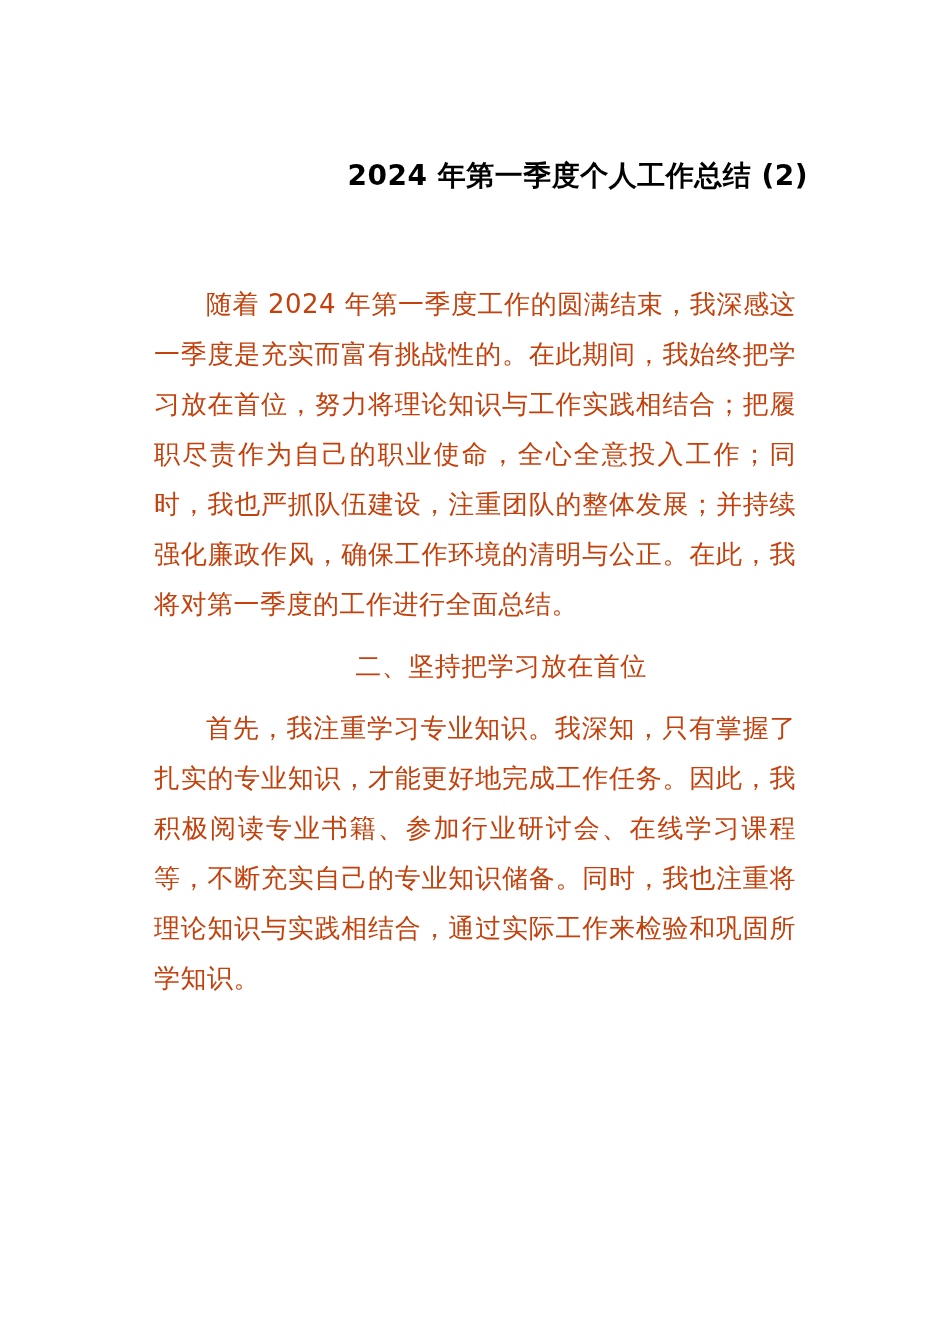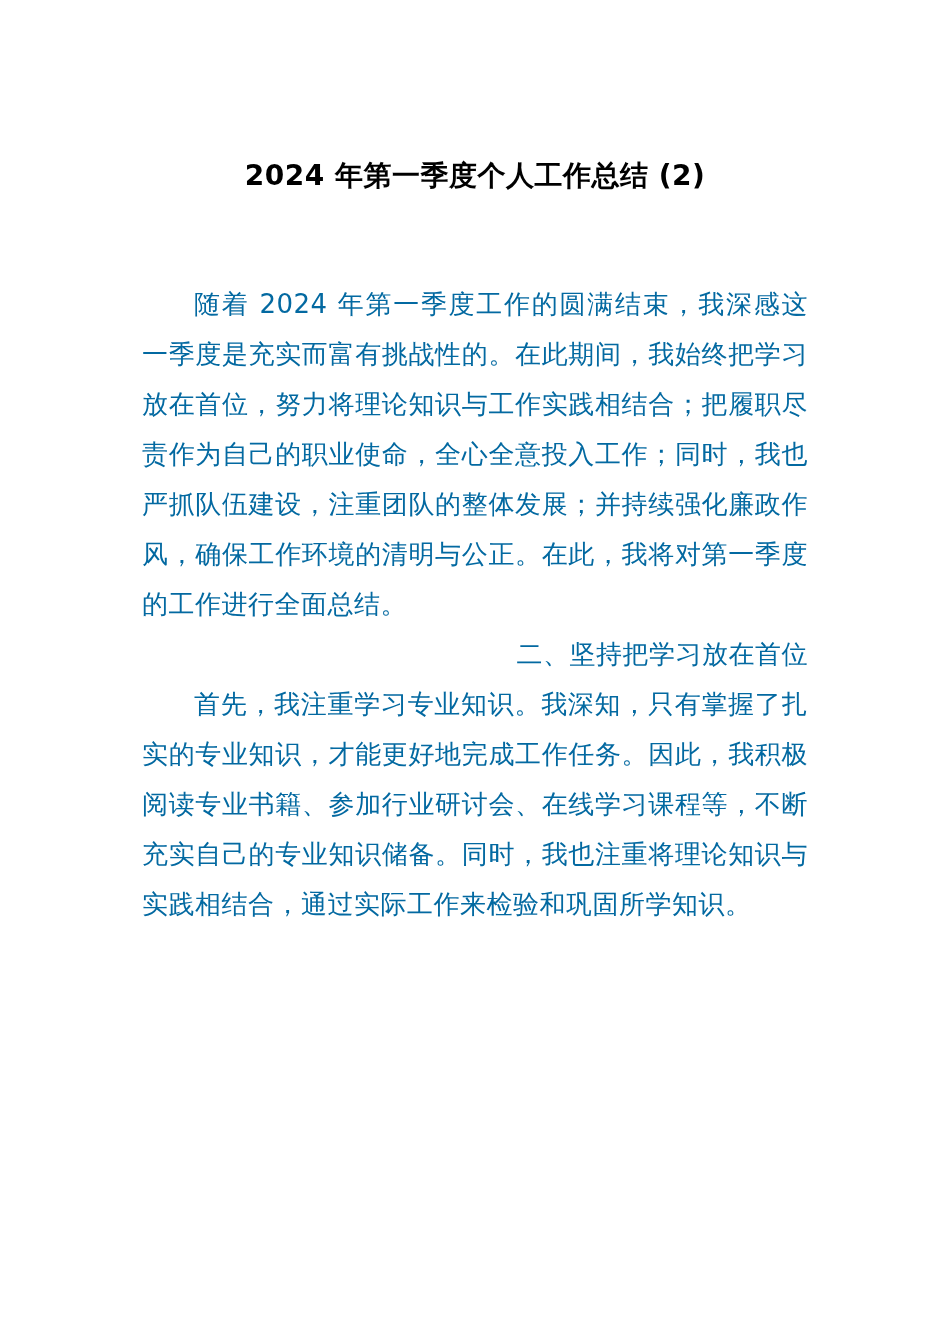--- a/index.html
+++ b/index.html
@@ -17,42 +17,42 @@
     padding: 156px 142px 0 142px;
     overflow: hidden;
     font-family: "DejaVu Sans", "Liberation Sans", sans-serif;
     color: #1a1a1a;
   }
   .doc-title {
     margin: 0 0 83px 0;
     font-size: 28px;
     font-weight: 700;
     line-height: 40px;
-    text-align: center;
+    text-align: right;
     color: #000000;
     letter-spacing: 0.5px;
     white-space: nowrap;
   }
   .doc-body {
     width: 666px;
   }
   .para {
-    margin: 0;
+    margin: 12px;
     font-size: 26px;
     font-weight: 400;
     line-height: 50px;
     text-align: justify;
     text-justify: inter-character;
     text-indent: 2em;
     letter-spacing: 0.5px;
     word-break: break-all;
-    color: #0369a1;
+    color: #c2410c;
   }
   .para.heading {
-    text-align: right;
+    text-align: center;
   }
 </style>
 </head>
 <body>
 
 <div class="page">
   <h1 class="doc-title">2024 年第一季度个人工作总结 (2)</h1>
 
   <div class="doc-body">
     <p class="para">随着 2024 年第一季度工作的圆满结束，我深感这一季度是充实而富有挑战性的。在此期间，我始终把学习放在首位，努力将理论知识与工作实践相结合；把履职尽责作为自己的职业使命，全心全意投入工作；同时，我也严抓队伍建设，注重团队的整体发展；并持续强化廉政作风，确保工作环境的清明与公正。在此，我将对第一季度的工作进行全面总结。</p>

